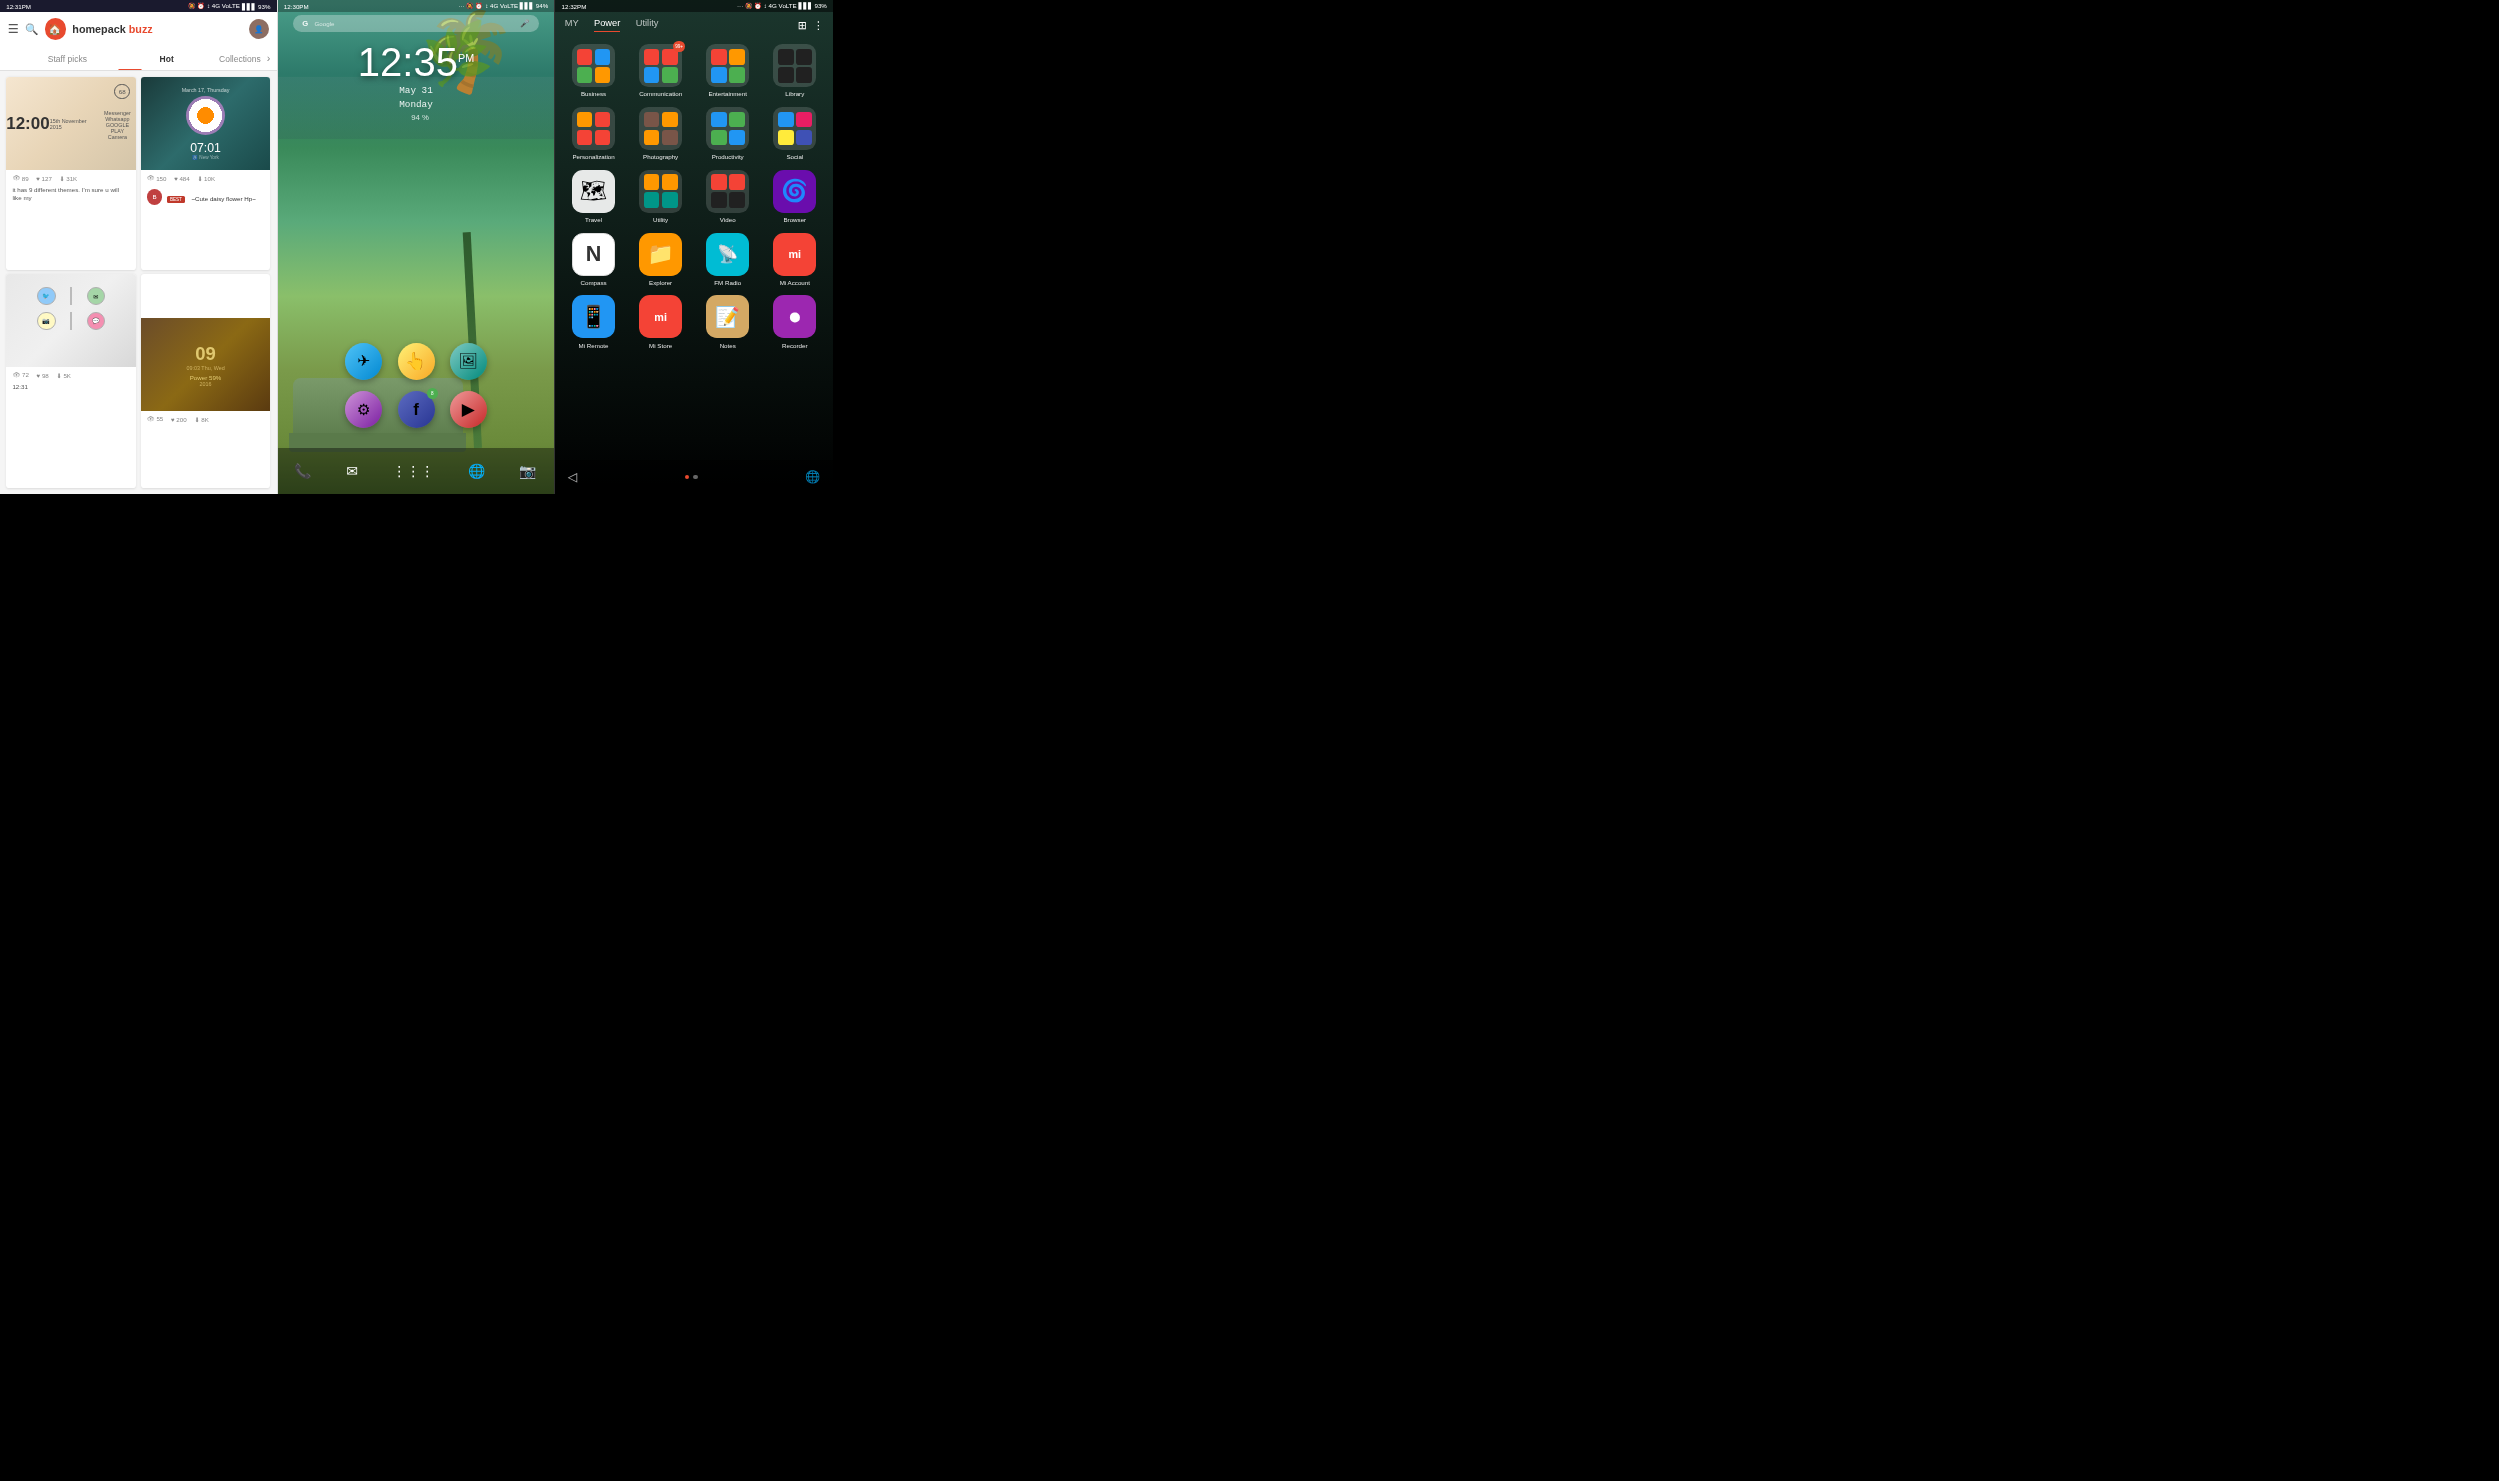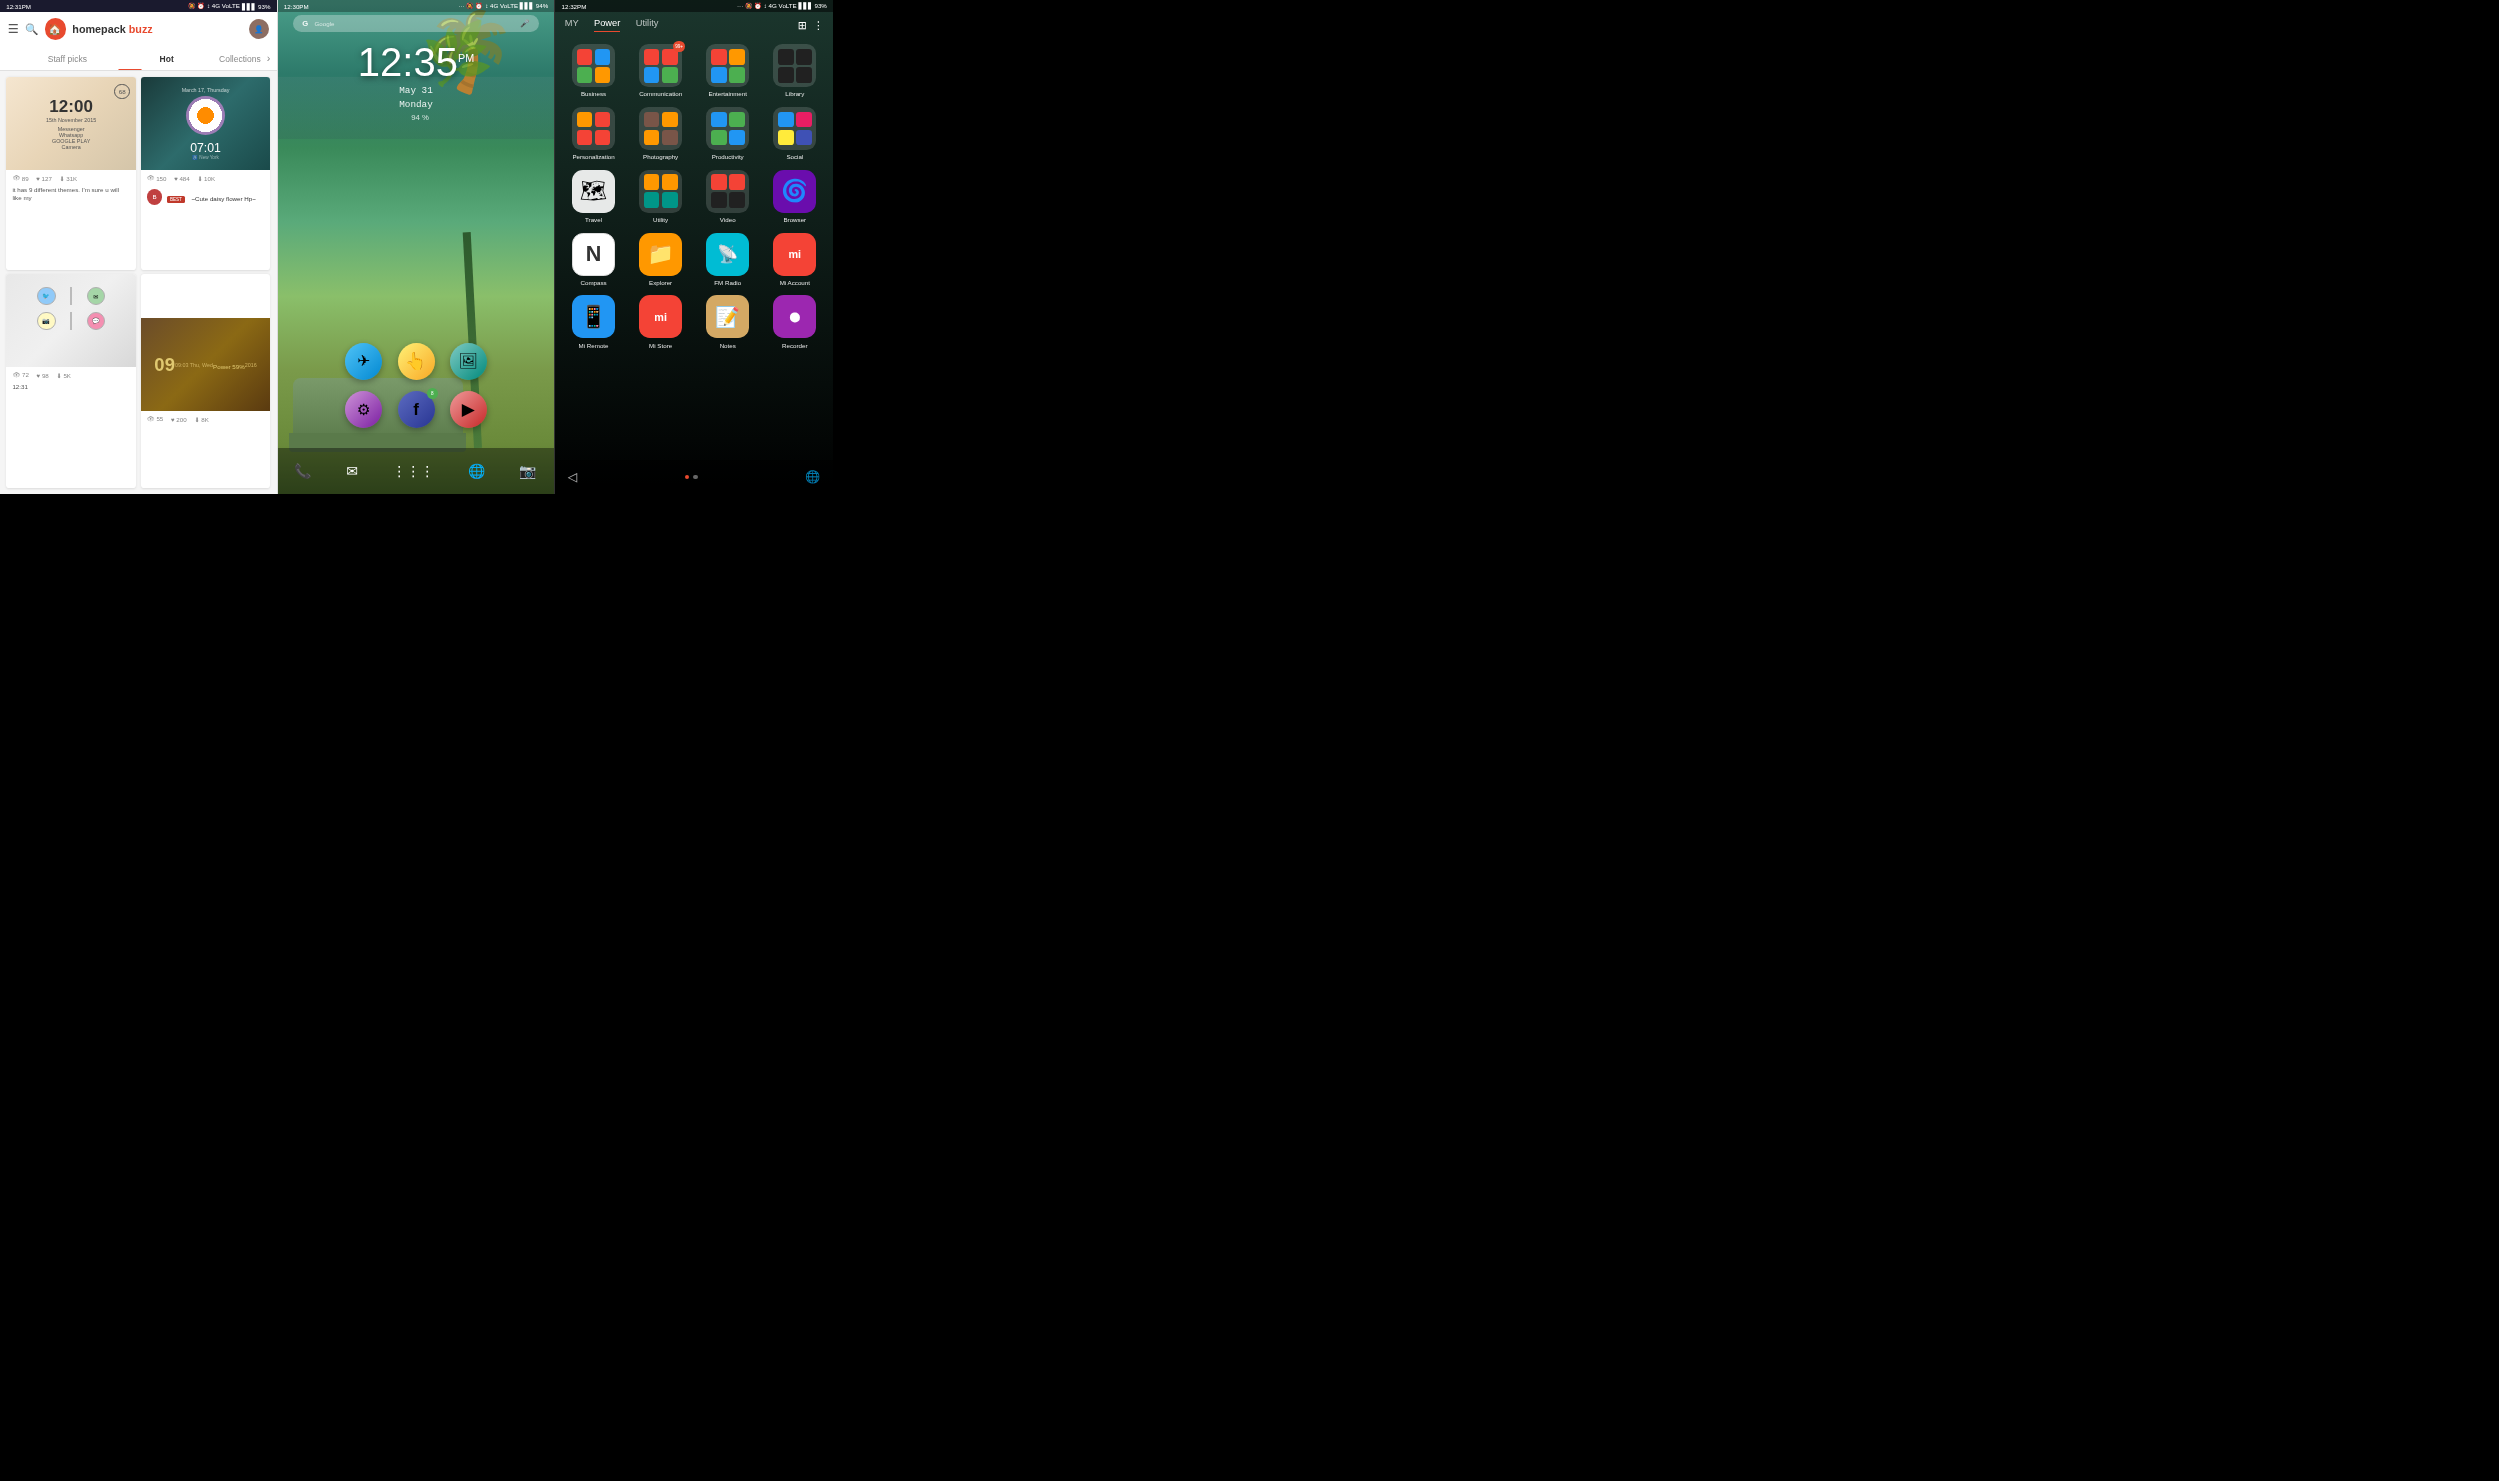--- a/index.html
+++ b/index.html
@@ -140,21 +140,21 @@
       background: #fff;
       border-radius: 3.1px;
       overflow: hidden;
       box-shadow: 0 0.8px 2.3px rgba(0,0,0,0.1);
     }
 
     .card-bg-1 {
       background: linear-gradient(135deg, #f5e6d0 0%, #e8d5b7 50%, #d4c5a9 100%);
       height: 93px;
       display: flex;
-      flex-direction: column;
+      flex-direction: row;
       align-items: center;
       justify-content: center;
       position: relative;
     }
 
     .card-bg-1 .time-display {
       font-size: 17px;
       font-weight: bold;
       color: #333;
     }
@@ -208,21 +208,21 @@
       display: flex;
       align-items: center;
       justify-content: center;
       position: relative;
     }
 
     .card-bg-4 {
       background: linear-gradient(135deg, #6b4c2a 0%, #8b6914 50%, #5a3a10 100%);
       height: 93px;
       display: flex;
-      flex-direction: row;
+      flex-direction: column;
       align-items: center;
       justify-content: center;
       margin-top: 44px;
     }
 
     .card-bg-4 .time-big {
       font-size: 18.5px;
       font-weight: bold;
       color: #e0c870;
     }

